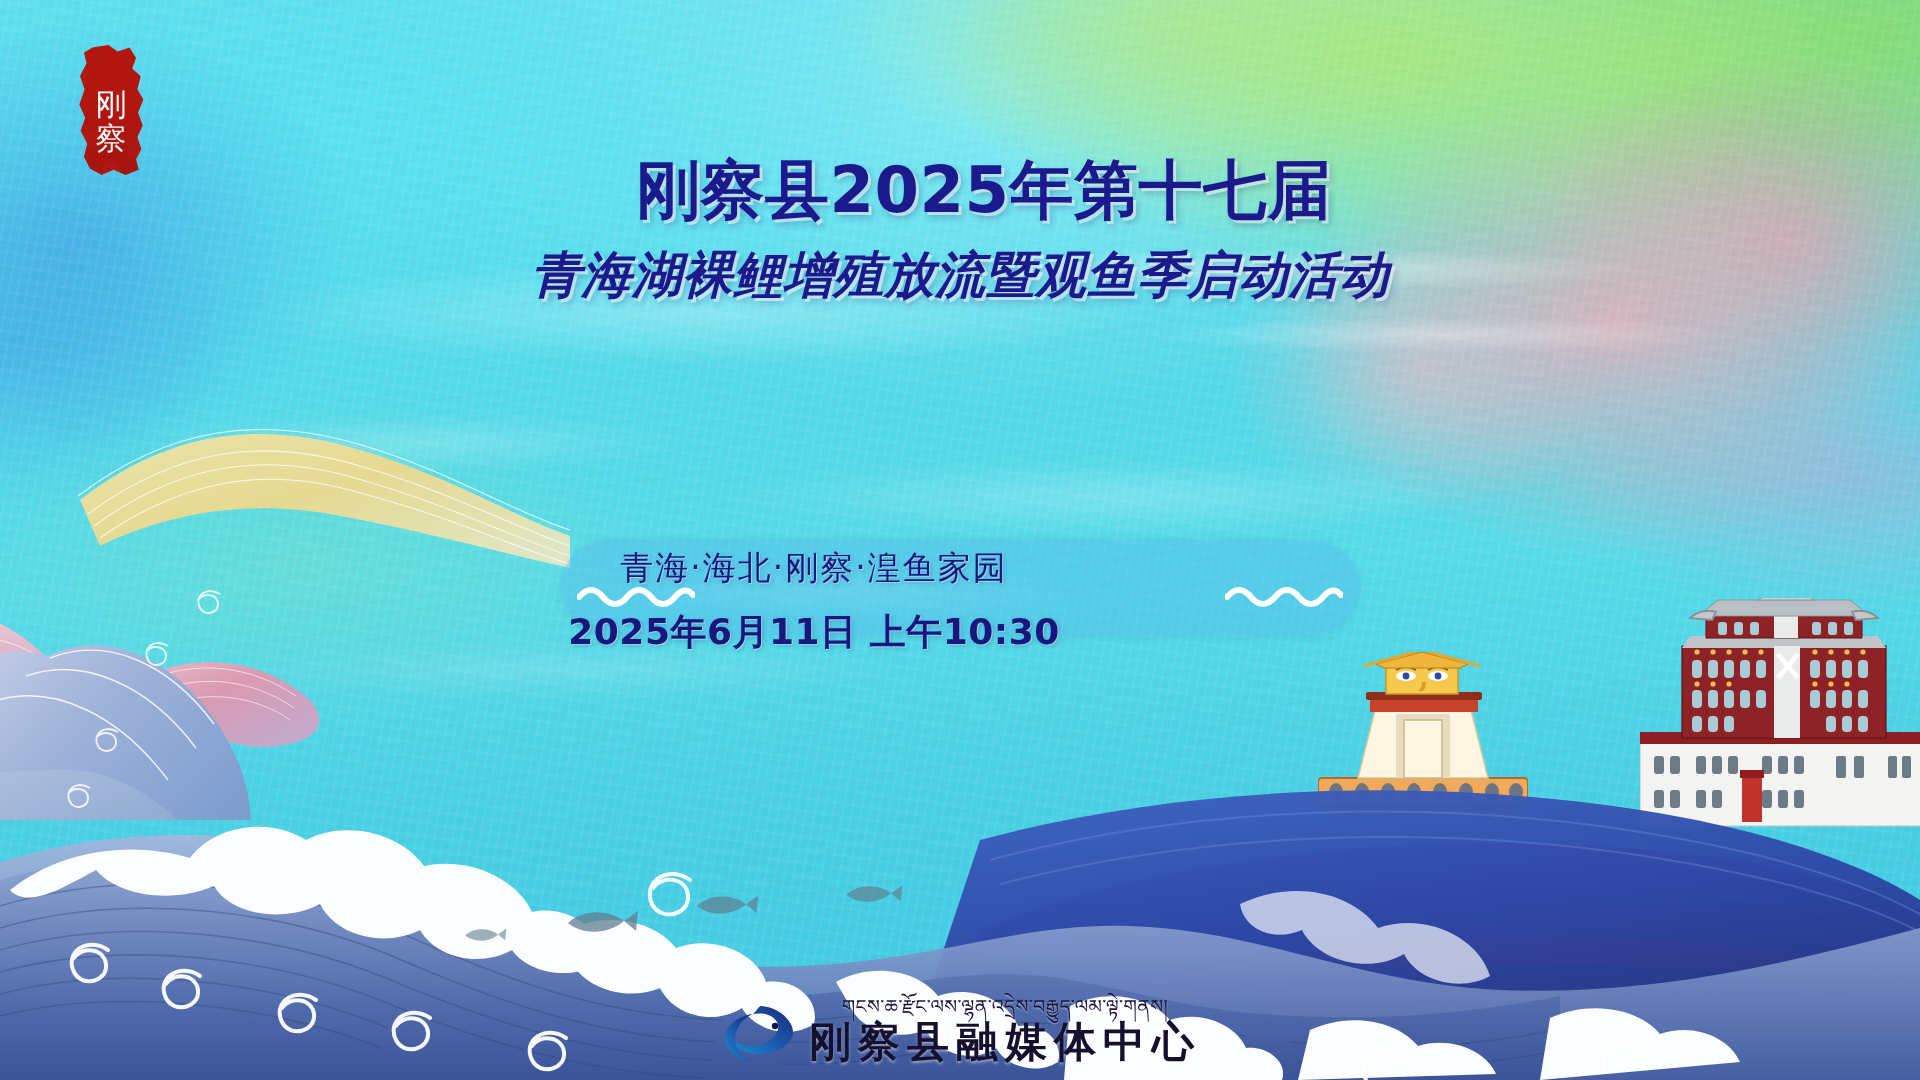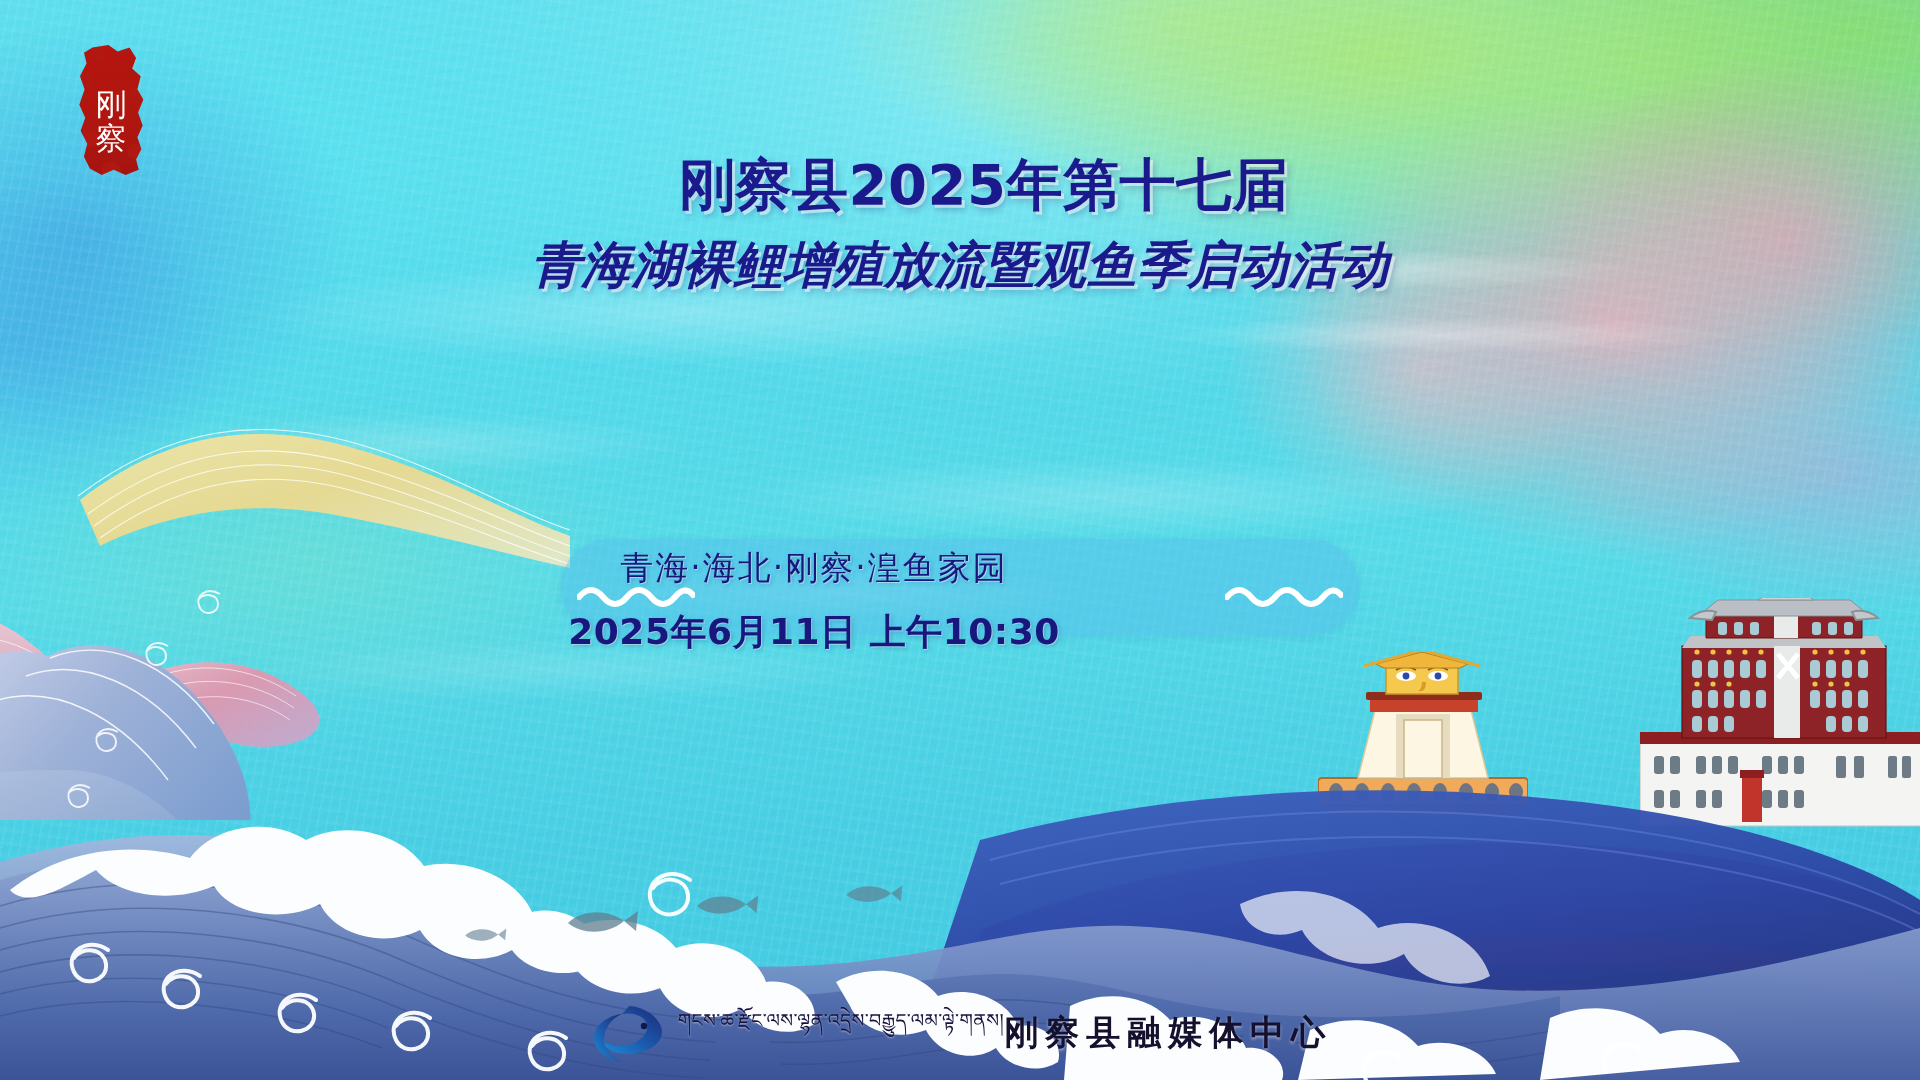--- a/index.html
+++ b/index.html
@@ -125,21 +125,21 @@
   .title-line {
     color:#1a1a8c;
     font-weight:700;
     font-family:"DejaVu Sans","Liberation Sans",sans-serif;
     letter-spacing:.5px;
     text-shadow:
        3px 3px 0 rgba(255,255,255,.55),
        4px 5px 7px rgba(40,60,130,.33);
     white-space:nowrap;
   }
-  .title-line-1 { font-size:56px; line-height:1.26;margin-left:48px; }
+  .title-line-1 { font-size:64px; line-height:1.26;margin-left:48px; }
   .title-line-2 { font-size:50px; line-height:1.30; margin-top:12px;font-style:italic; }
 
   
   .pill {
     position:absolute; left:561px; top:539px;
     width:798px; height:96px;
     border-radius:48px;
     background:rgba(85,190,235,.46);
     z-index:28;
     box-shadow:0 2px 10px rgba(30,110,170,.12);
@@ -161,30 +161,30 @@
   .sub-line-1 { font-size:33px; font-weight:400; letter-spacing:2px; line-height:1.42; }
   .sub-line-2 { font-size:36px; font-weight:700; letter-spacing:.5px; line-height:1.42; margin-top:14px; }
 
   
   .logo-row {
     position:absolute; left:0; bottom:14px; width:1920px;
     display:flex; align-items:center; justify-content:center; gap:14px;
     z-index:40;
   }
   .logo-mark { width:76px; height:70px; flex:0 0 auto; }
-  .logo-text { display:flex; flex-direction:row; align-items:flex-start; }
+  .logo-text { display:flex; flex-direction:column; align-items:center; }
   .logo-tib {
     font-size:19px; color:#17103a; line-height:1;
     font-family:"DejaVu Sans","Liberation Sans",sans-serif;
     letter-spacing:.4px;
     text-shadow:0 1px 2px rgba(255,255,255,.5);
     white-space:nowrap;
   }
   .logo-cn {
-    font-size:34px; color:#15102e; font-weight:700; line-height:1.12;
+    font-size:42px; color:#15102e; font-weight:700; line-height:1.12;
     font-family:"DejaVu Sans","Liberation Sans",sans-serif;
     letter-spacing:7px;
     text-shadow:0 2px 3px rgba(255,255,255,.45);
     white-space:nowrap;
     margin-top:2px;
   }
 
   
   .minifish { position:absolute; z-index:17; }
 </style>

